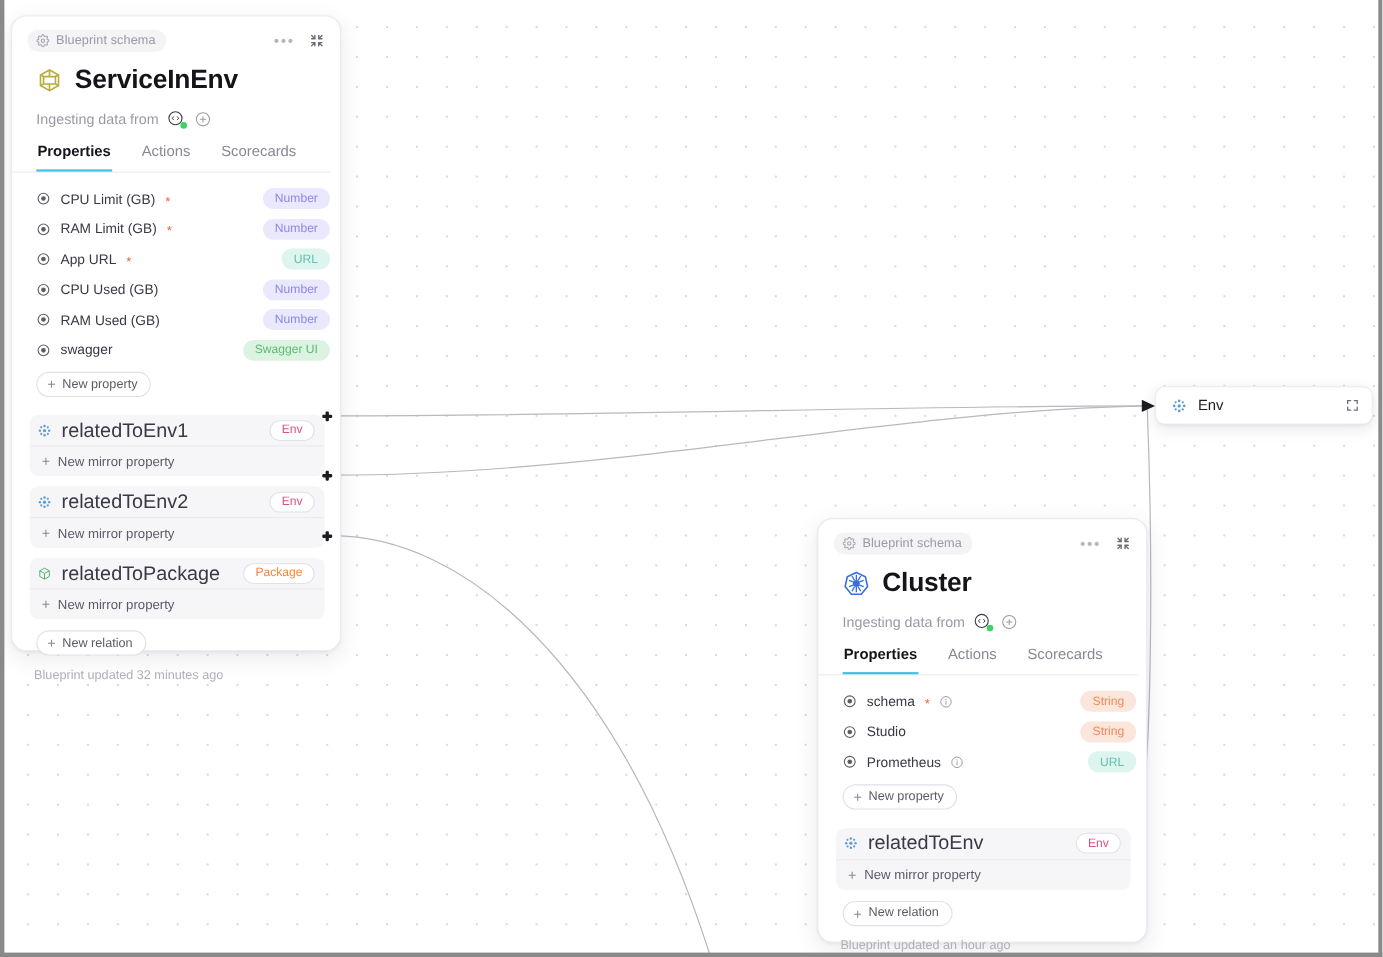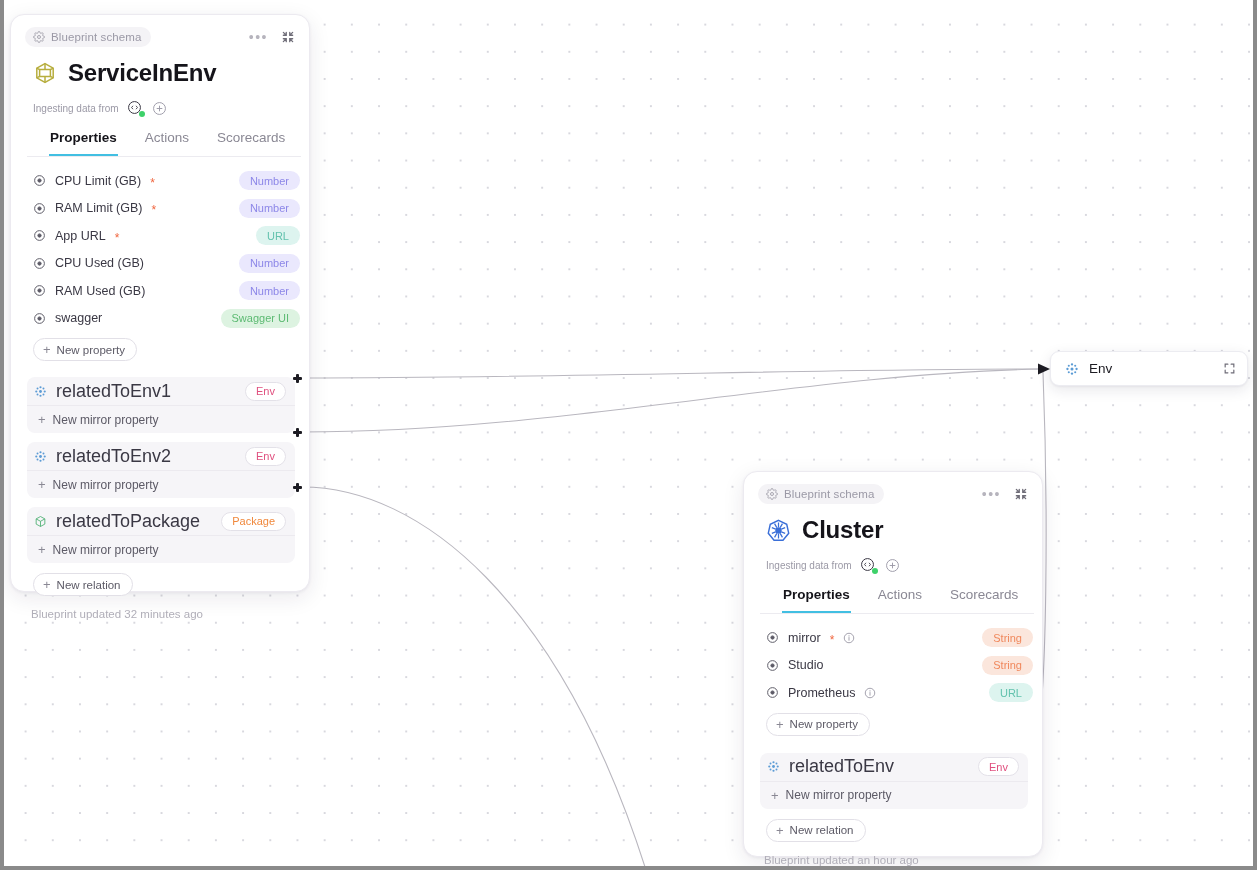--- a/index.html
+++ b/index.html
@@ -75,29 +75,29 @@
     color: #15141a;
     letter-spacing: -0.2px;
   }
 
   .ingest-row {
     display: flex;
     align-items: center;
     gap: 8px;
     padding: 13px 16px 0 22px;
   }
-  .ingest-label { font-size: 10px; color:#9b99a6; }
+  .ingest-label { font-size: 13px; color:#9b99a6; }
   .ingest-icons { display:flex; align-items:center; gap:9px; }
 
   .tabs {
     display: flex;
     gap: 26px;
     padding: 10px 22px 0 22px;
     border-bottom: 1px solid #ecebf0;
-    margin: 0 8px 0 16px;
+    margin: 0 8px 0 0;
   }
   .tab {
     font-size: 13.5px;
     color: #8a8894;
     padding: 4px 1px 9px 1px;
     cursor: pointer;
   }
   .tab.active { color:#15141a; font-weight:600; border-bottom:2.5px solid #42bfe2; }
 
   
@@ -485,21 +485,21 @@
     </div>
 
     <div class="prop-list">
 
       <div class="prop-row">
         <span class="prop-left">
           <svg class="icon-svg" width="13" height="13" viewBox="0 0 24 24" fill="none" stroke="#5c5a66" stroke-width="1.8">
               <circle cx="12" cy="12" r="9"></circle>
               <circle cx="12" cy="12" r="3" fill="#5c5a66"></circle>
             </svg>
-          <span class="prop-name">mirror</span>
+          <span class="prop-name">schema</span>
           <span class="req-star">*</span>
           <svg class="icon-svg" width="12" height="12" viewBox="0 0 24 24" fill="none" stroke="#9b99a6" stroke-width="1.8">
               <circle cx="12" cy="12" r="9.5"></circle>
               <path d="M12 11 L12 16.5 M12 7.4 L12 8.2" stroke-linecap="round"></path>
             </svg>
         </span>
         <span class="badge b-string">String</span>
       </div>
 
       <div class="prop-row">

